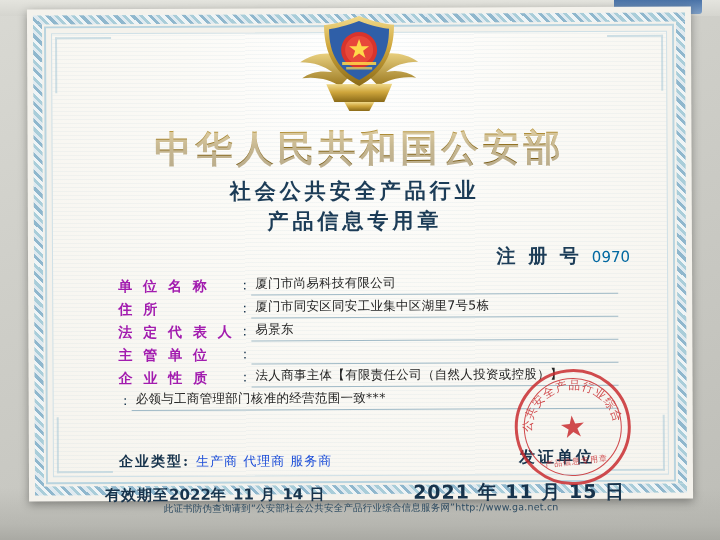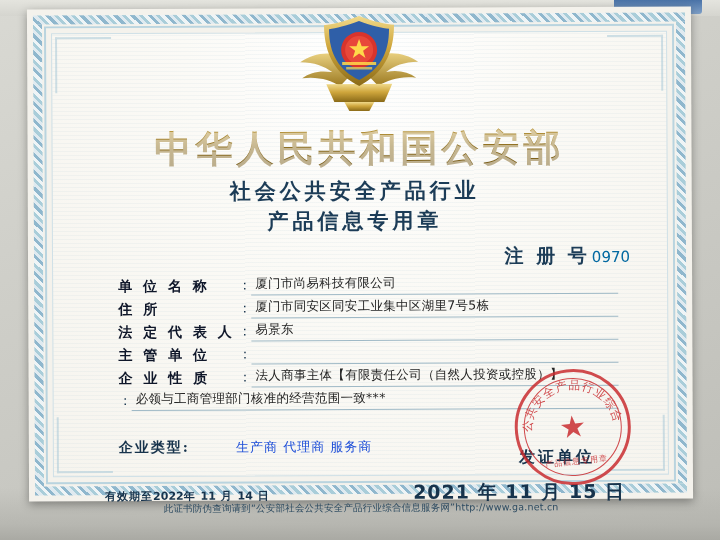--- a/index.html
+++ b/index.html
@@ -177,21 +177,21 @@
     -webkit-background-clip: text;
     background-clip: text;
     -webkit-text-fill-color: transparent;
   }
   .reg-row {
     position: absolute;
     right: 34px;
     top: 208px;
     display: flex;
     align-items: baseline;
-    gap: 2px;
+    gap: 10px;
   }
   .reg-label {
     font-family: "DejaVu Serif", "Liberation Serif", serif;
     font-weight: 700;
     font-size: 19px;
     letter-spacing: 3px;
     color: #1c3c57;
   }
   .reg-value {
     font-family: "DejaVu Sans", sans-serif;
@@ -210,21 +210,21 @@
     display: flex;
     align-items: flex-end;
     height: 23px;
   }
   .field-label {
     width: 120px;
     flex: 0 0 120px;
     font-family: "DejaVu Serif", "Liberation Serif", serif;
     font-size: 14px;
     font-weight: 700;
-    color: #0f172a;
+    color: #a21caf;
     letter-spacing: 3px;
     text-align: justify;
     white-space: nowrap;
   }
   .field-colon {
     flex: 0 0 9px;
     font-size: 13px;
     color: #17334c;
     padding-bottom: 1px;
   }
@@ -239,24 +239,23 @@
     letter-spacing: .3px;
     overflow: hidden;
     white-space: nowrap;
   }
   .field-value.empty { color: transparent; }
 
   
   .type-row {
     position: absolute;
     left: 62px;
-    top: 402px;
+    top: 416px;
     display: flex;
     align-items: flex-start;
-    gap: 40px;
   }
   .type-label {
     font-family: "DejaVu Serif", "Liberation Serif", serif;
     font-size: 14px;
     font-weight: 700;
     color: #17334c;
     letter-spacing: 2px;
     white-space: nowrap;
   }
   .type-value {
@@ -282,21 +281,21 @@
     position: absolute;
     left: 48px;
     right: 40px;
     top: 444px;
     display: flex;
     align-items: baseline;
     justify-content: space-between;
   }
   .valid-until {
     font-family: "DejaVu Serif", "Liberation Serif", serif;
-    font-size: 11px;
+    font-size: 15px;
     font-weight: 700;
     color: #17334c;
     letter-spacing: 1px;
     white-space: nowrap;
   }
   .valid-until .num {
     font-family: "DejaVu Sans", sans-serif;
     font-weight: 700;
     letter-spacing: 0;
   }

